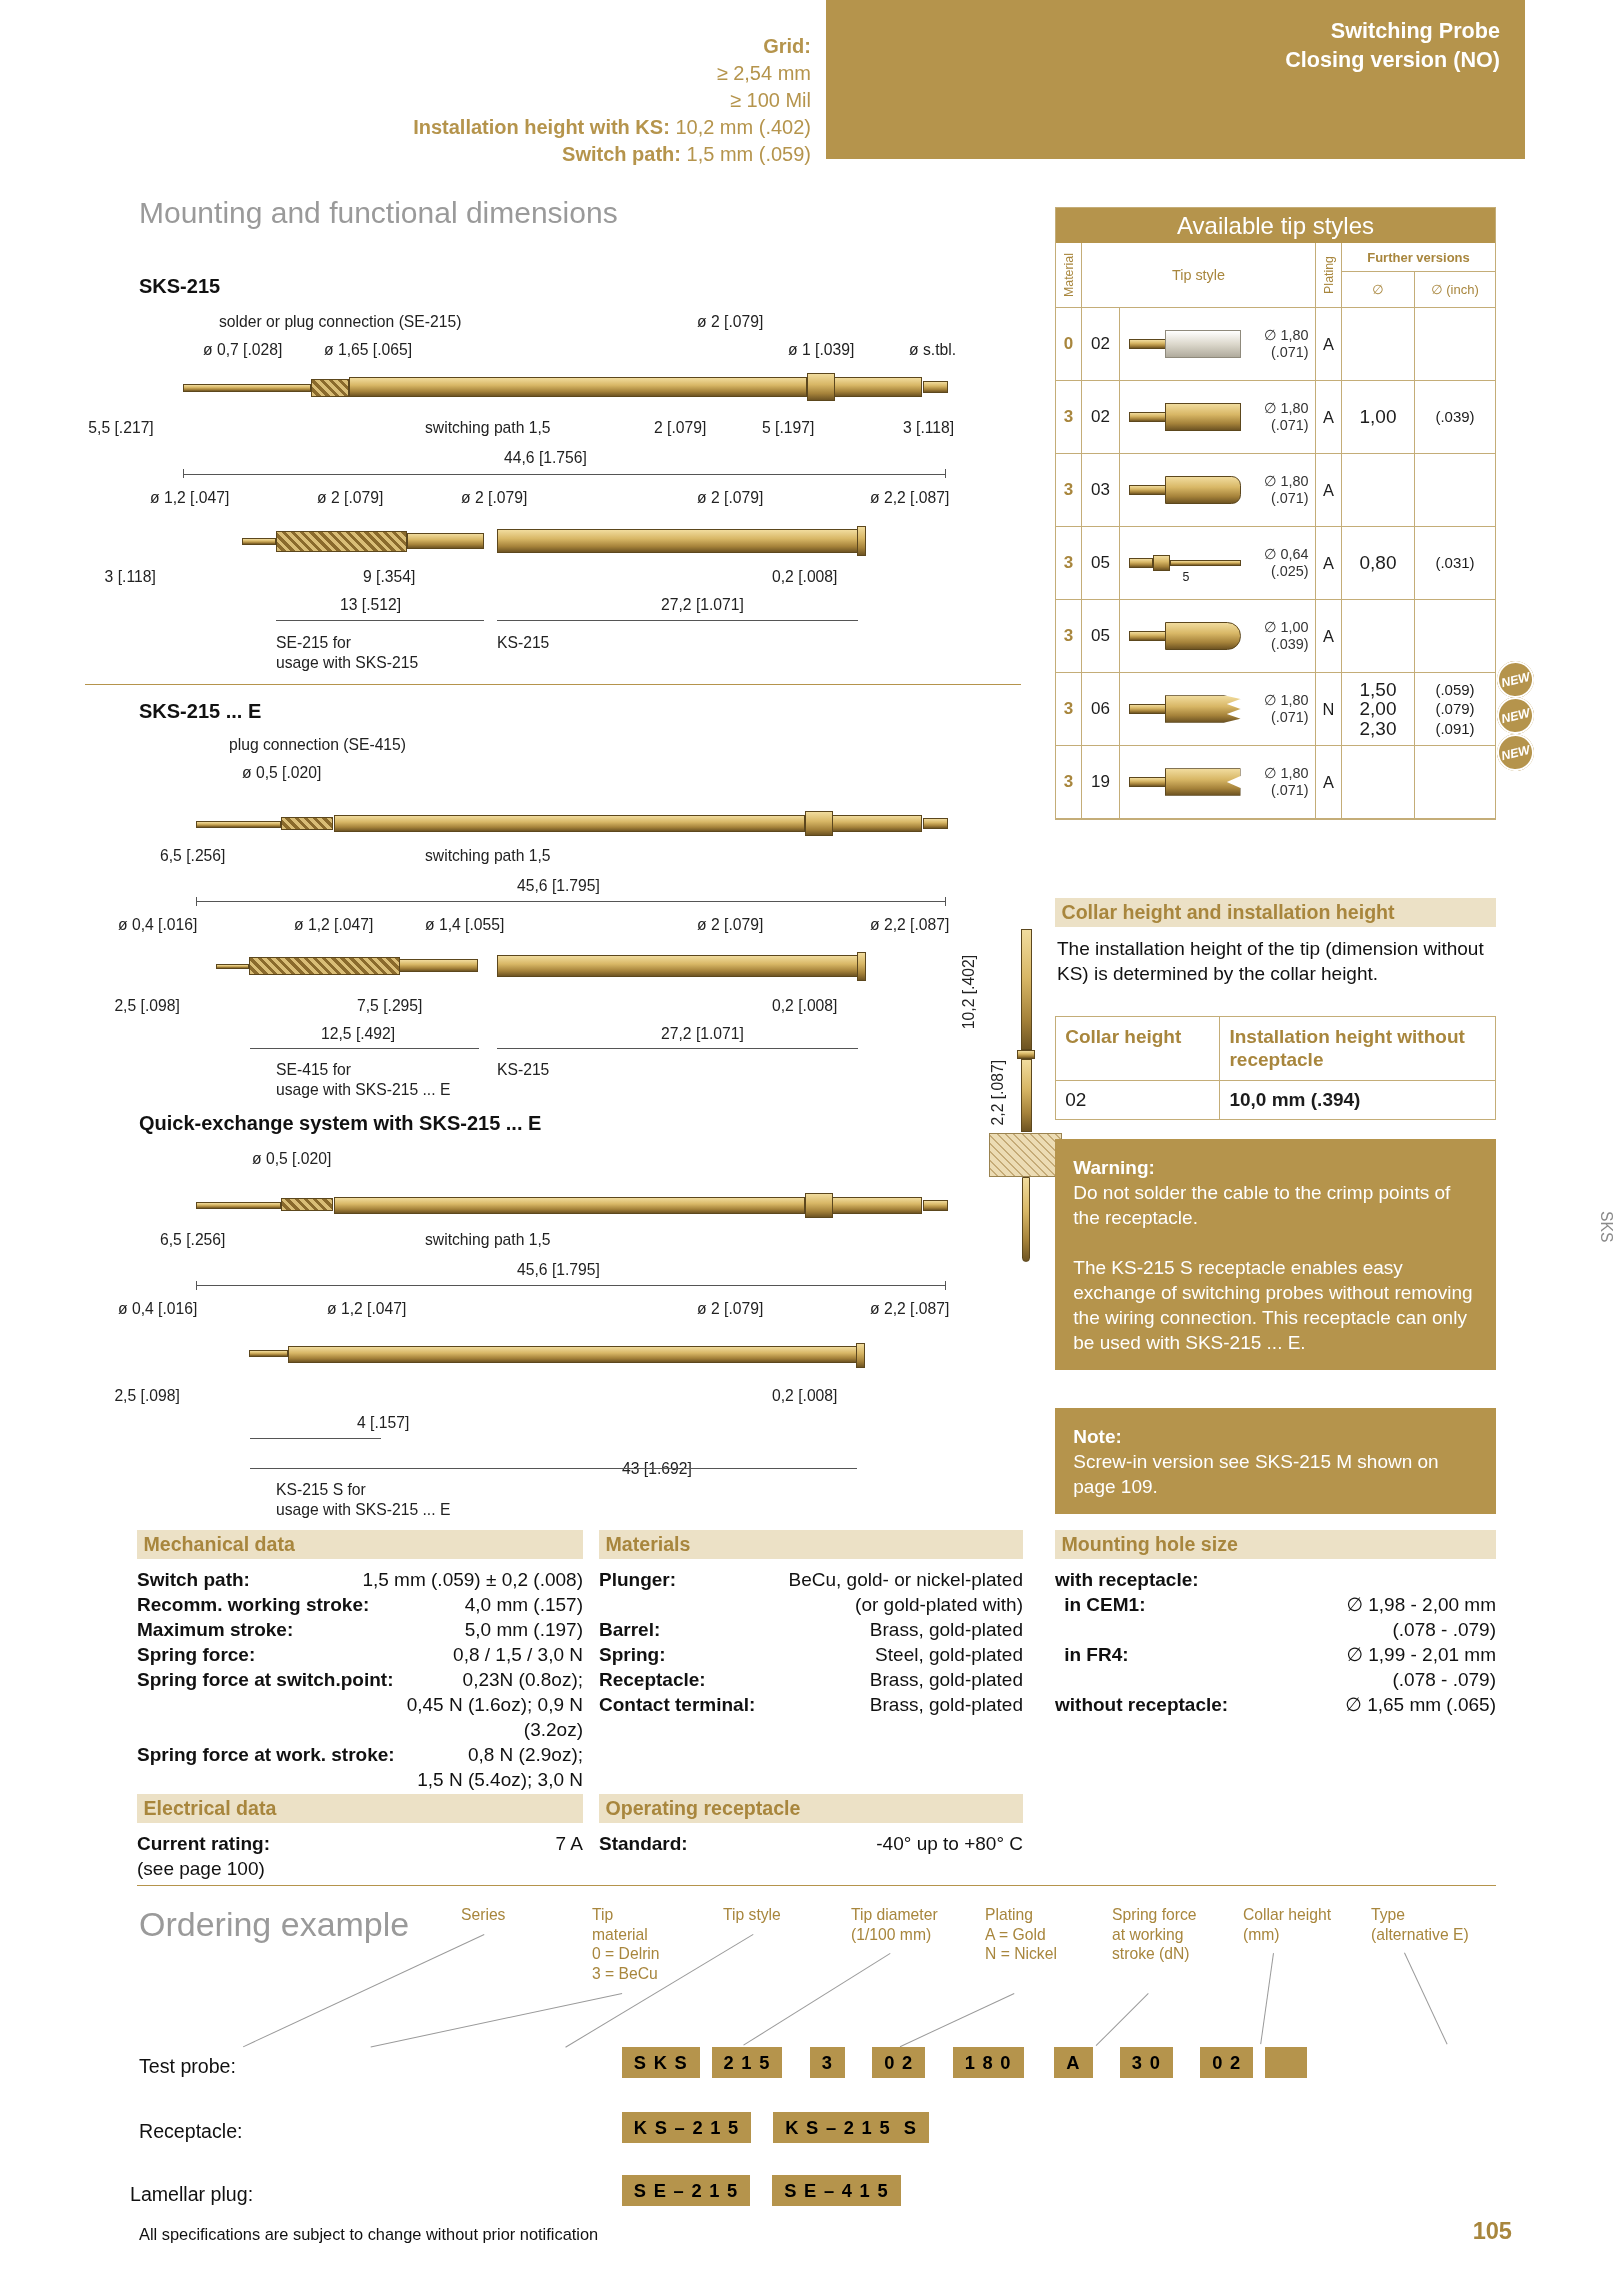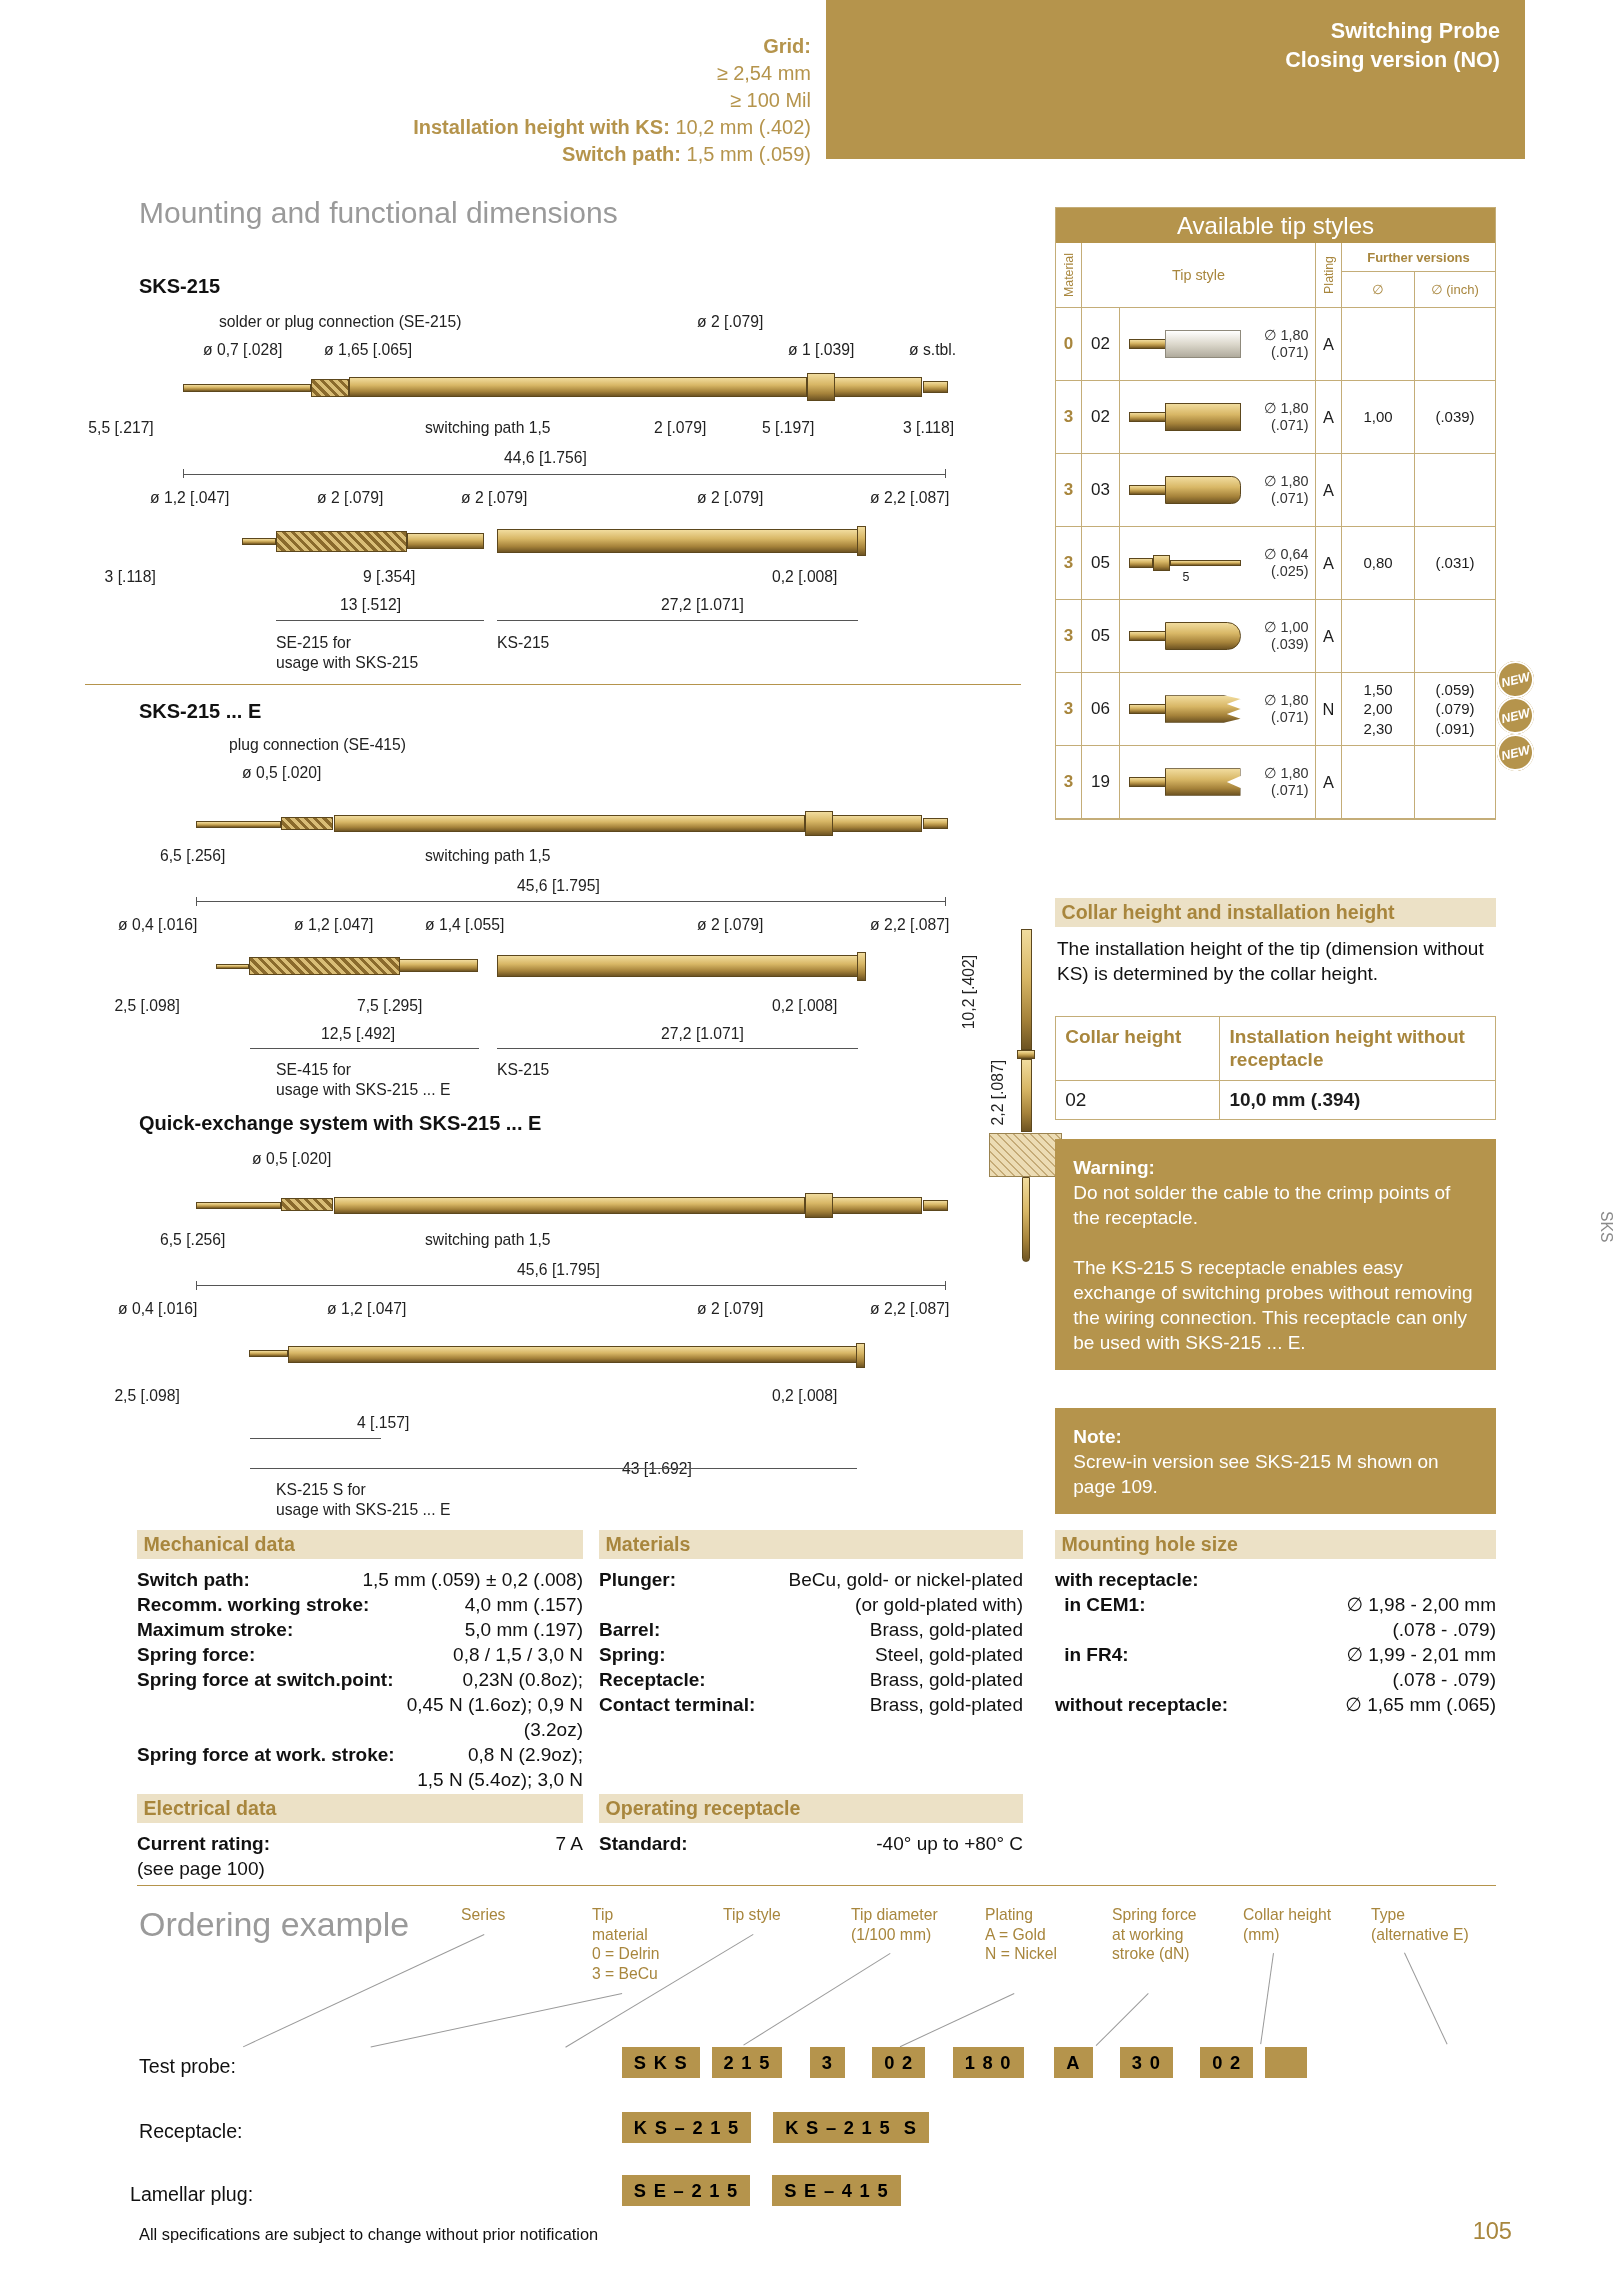--- a/index.html
+++ b/index.html
@@ -36,21 +36,21 @@
 .tt-fvtitle{height:29px;display:flex;align-items:center;justify-content:center;font-size:13px;font-weight:bold;color:#a8863d;border-bottom:0.7px solid #c4ad78}
 .tt-fvsub{flex:1;display:flex}
 .tt-fvsub>div{display:flex;align-items:center;justify-content:center;font-size:13px;color:#a8863d}
 .tt-row{display:flex;height:73px;border-bottom:0.7px solid #c4ad78;align-items:stretch}
 .tt-row>div{display:flex;align-items:center;justify-content:center;border-right:0.7px solid #c4ad78}
 .tt-row>div:last-child,.tt-head>div:last-child{border-right:none}
 .c-mat{width:26px;color:#a8863d;font-weight:bold;font-size:17px}
 .c-code{width:38px;font-size:17px}
 .c-tip{width:196px;justify-content:space-between!important;padding:0 6.5px}
 .c-plat{width:26px;font-size:16.4px}
-.c-f1{width:73px;font-size:15px;text-align:right;line-height:19.6px}
+.c-f1{width:73px;font-size:19px;text-align:right;line-height:19.6px}
 .c-f2{width:80px;font-size:15px;text-align:center;line-height:19.6px}
 .tipdia{font-size:14.4px;line-height:17px;text-align:right;color:#333}
 .tipshape{position:relative;width:124px;height:42px;flex:0 0 auto}
 .tipshape>div{position:absolute}
 .ts-rod{left:2.6px;top:16.4px;width:37px;height:9.2px}
 .ts-head{left:38px;top:7.2px;width:76px;height:27.5px}
 .ts-white{background:linear-gradient(180deg,#fff,#dcd8cc 50%,#b0ab9d);border:0.7px solid #8f8a7c}
 .ts-round{border-radius:0 9.2px 9.2px 0}
 .ts-capsule{border-radius:0 13.7px 13.7px 0}
 .ts-crown{clip-path:polygon(0 0,78% 0,100% 14%,82% 32%,100% 50%,82% 68%,100% 86%,78% 100%,0 100%)}
@@ -77,21 +77,21 @@
 
 .ord-title{position:absolute;font-size:34px;color:#9a9a9a}
 .ord-col{position:absolute;width:124px;font-size:15.7px;line-height:19.6px;color:#a8863d;white-space:pre-line}
 .connline{position:absolute;width:0.7px;background:#9a9a9a;transform-origin:top left}
 .ord-label{position:absolute;font-size:19.6px;color:#111}
 .ord-boxes{position:absolute;display:flex;gap:22px}
 .codebox{background:#b5944c;color:#000000;font-size:18.3px;font-weight:bold;letter-spacing:1.3px;height:31px;line-height:31px;padding:0 11.8px;white-space:pre}
 .codebox.empty{min-width:42px}
 
 .footer-note{position:absolute;left:139px;top:2225px;font-size:16.4px;color:#111}
-.pagenum{position:absolute;right:111px;top:2218px;font-size:23.6px;font-weight:normal;color:#a8863d}
+.pagenum{position:absolute;right:111px;top:2218px;font-size:23.6px;font-weight:bold;color:#a8863d}
 .sidetab{position:absolute;left:1597px;top:1211px;writing-mode:vertical-rl;font-size:15.7px;color:#8a8a8a}
 </style>
 </head>
 <body>
 
 <div id="page">
 
   <div class="hdr-left">
     <div><b>Grid:</b></div>
     <div>≥ 2,54 mm</div>

